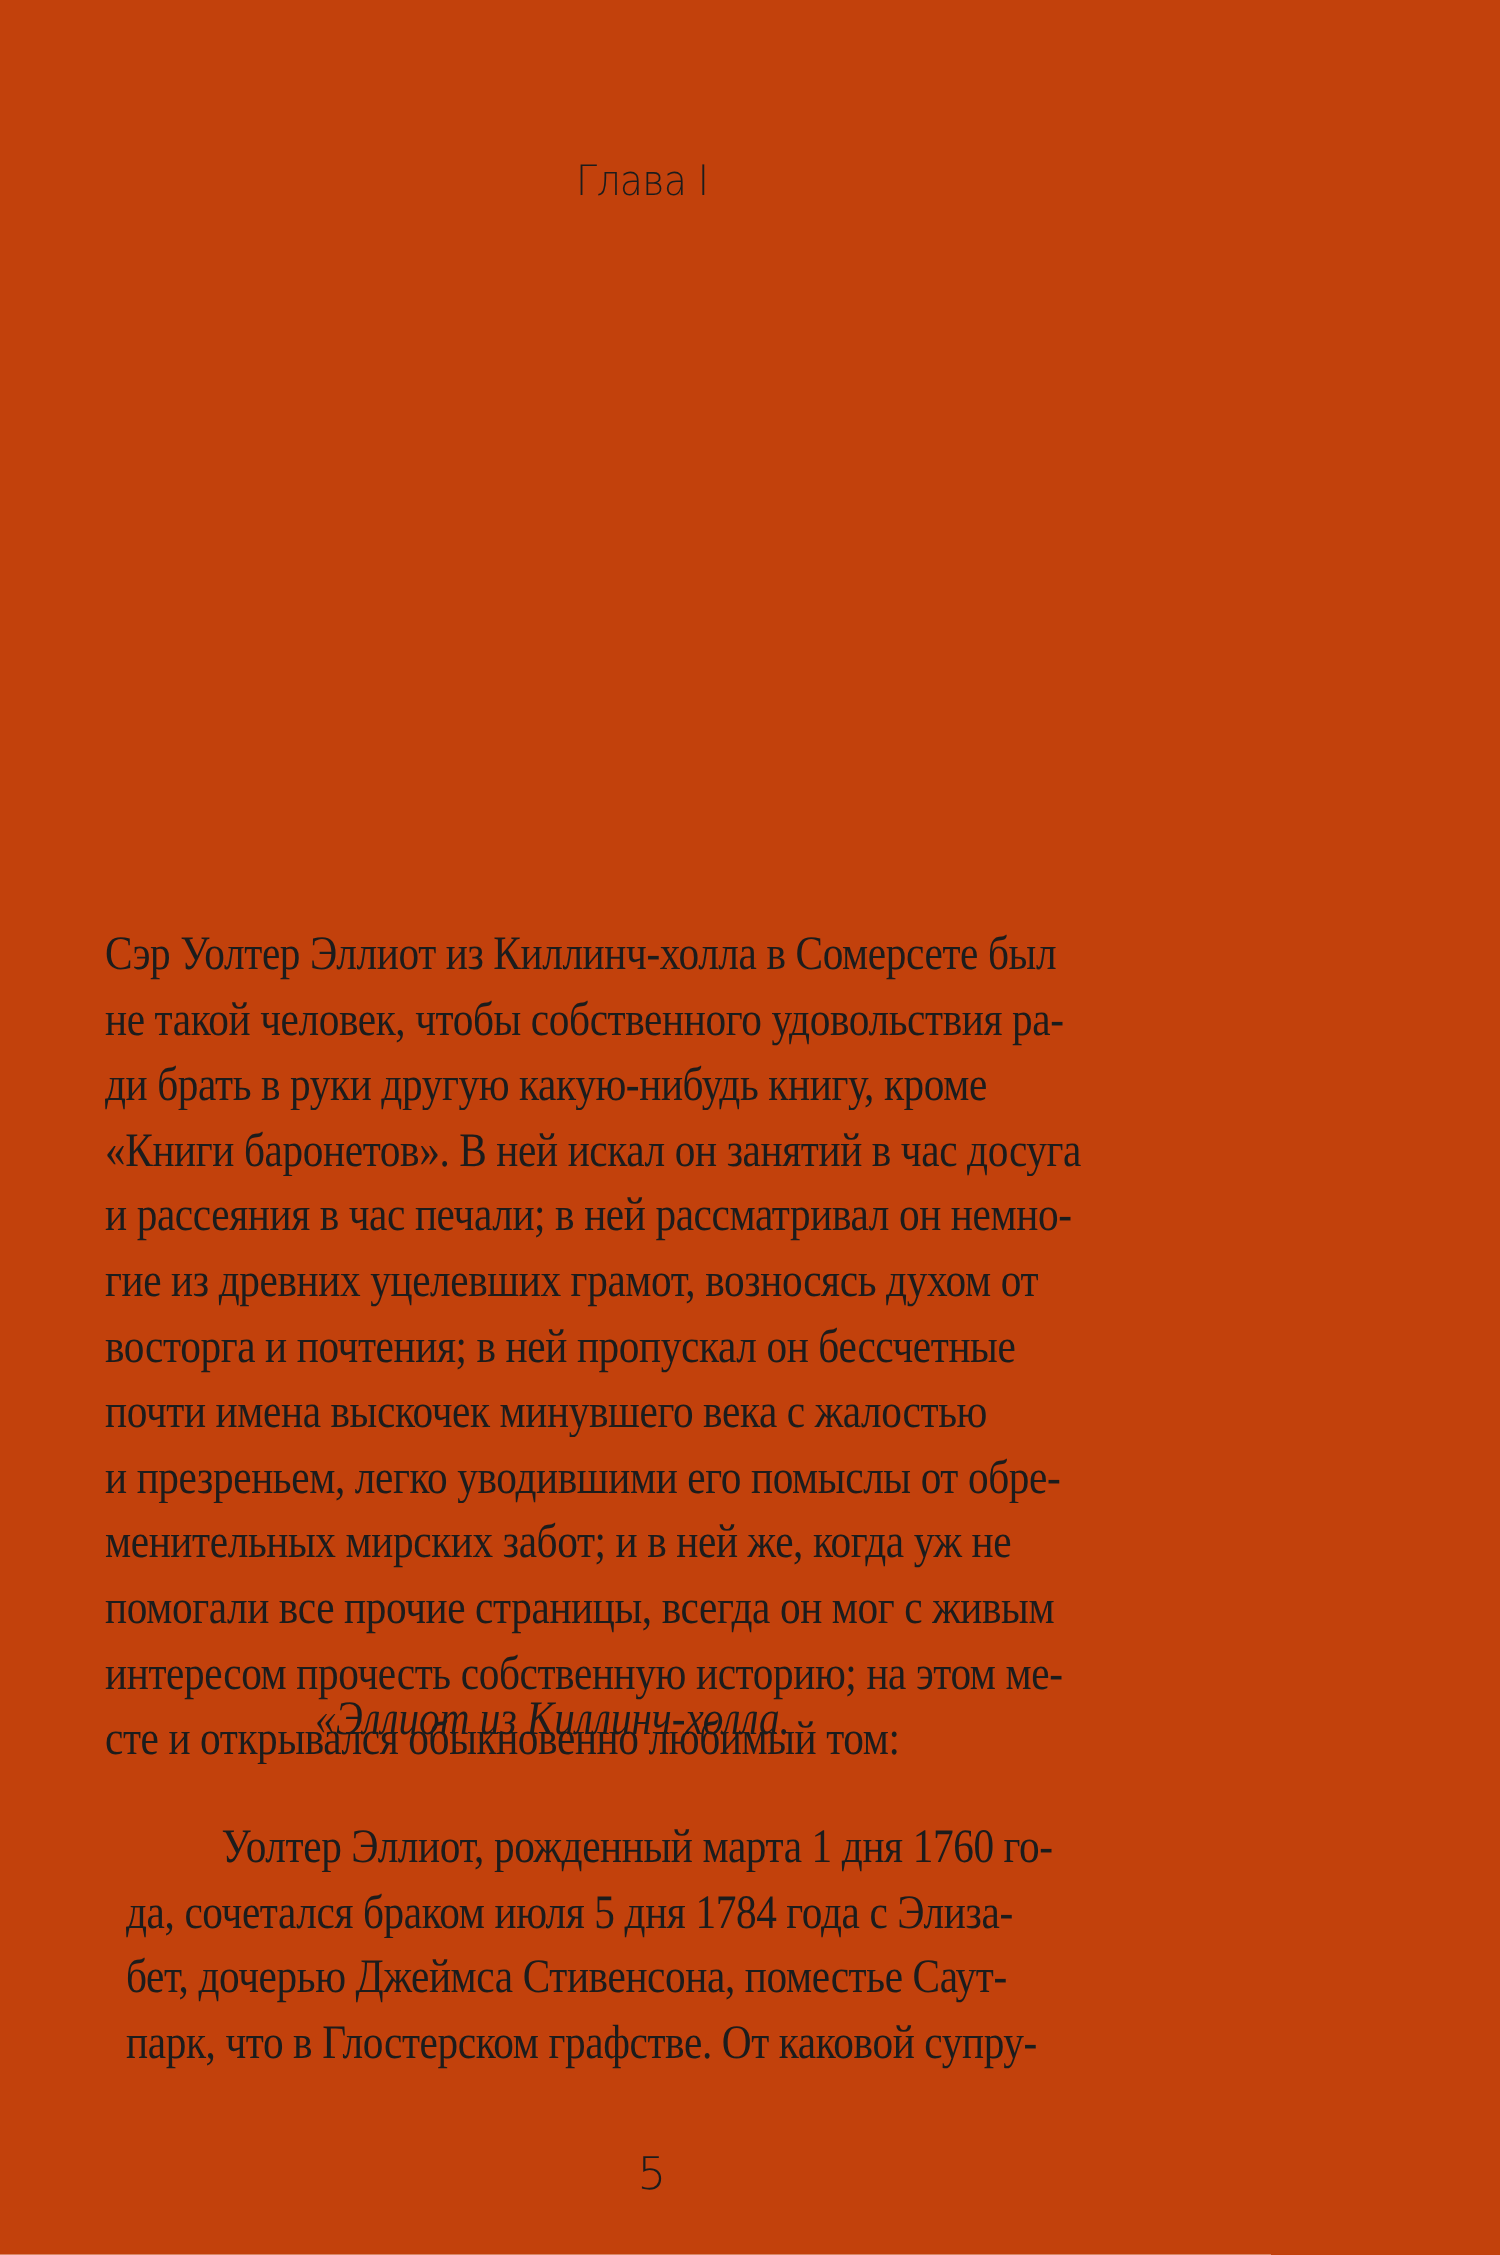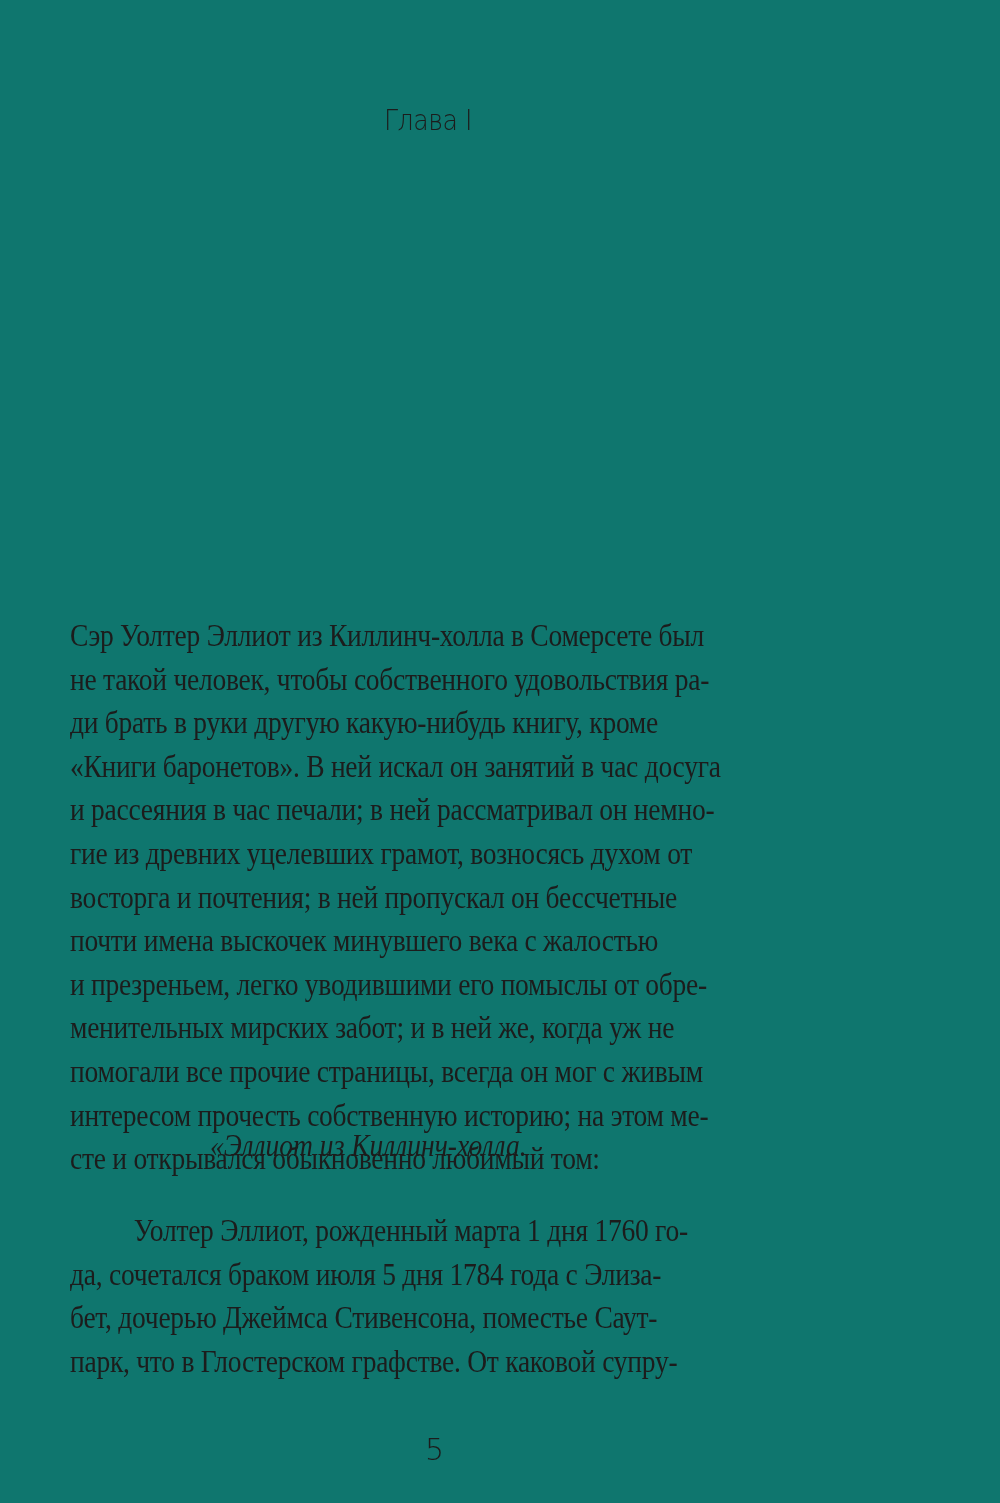--- a/index.html
+++ b/index.html
@@ -5,21 +5,21 @@
     html, body { margin: 0; padding: 0; }
     body {
       width: 1000px;
       height: 1503px;
       background: #ffffff;
       position: relative;
       overflow: hidden;
       font-family: "Liberation Serif", "DejaVu Serif", serif;
       color: #1c1c1c;
     }
-    .page { position: absolute; inset: 0; background: #0f766e; }
+    .page { position: absolute; inset: 0; background: #c2410c; }
 
     .chapter-title {
       position: absolute;
       top: 104px;
       left: 384px;
       font-family: "DejaVu Sans", "Liberation Sans", sans-serif;
       font-size: 28px;
       font-weight: 300;
       letter-spacing: -0.5px;
       transform: scaleX(0.9);
@@ -48,21 +48,21 @@
       top: 1127px;
       left: 210px;
       font-size: 32px;
       font-style: italic;
       white-space: nowrap;
       transform: scaleX(0.86);
       transform-origin: left center;
     }
     .para2 {
       position: absolute;
-      left: 70px;
+      left: 84px;
       top: 1209px;
       width: 740px;
     }
     .page-number {
       position: absolute;
       top: 1432px;
       left: 425px;
       font-family: "DejaVu Sans", "Liberation Sans", sans-serif;
       font-size: 30px;
       font-weight: 300;

